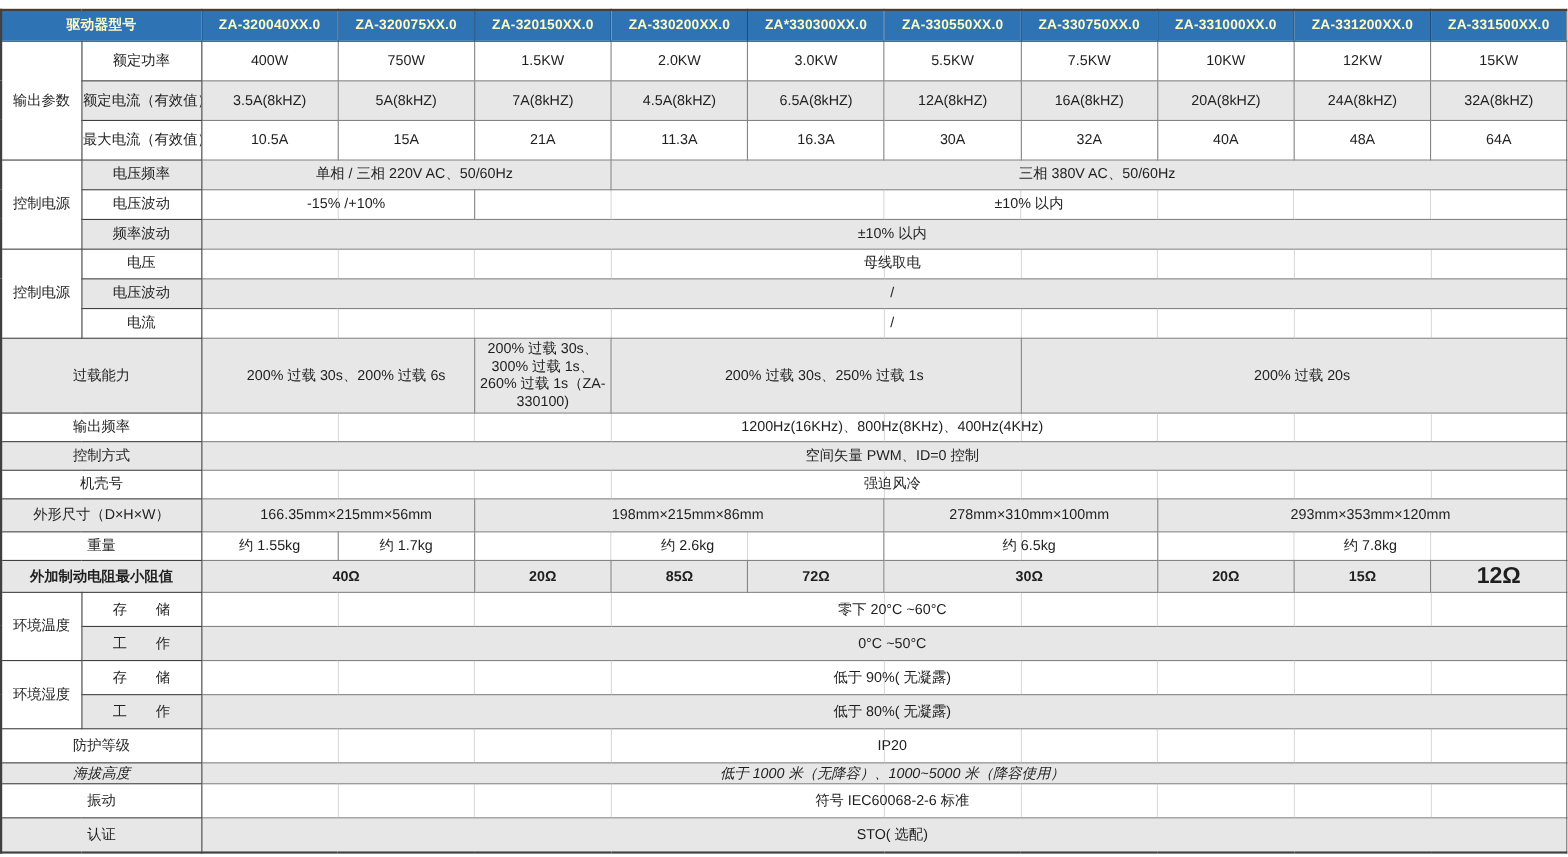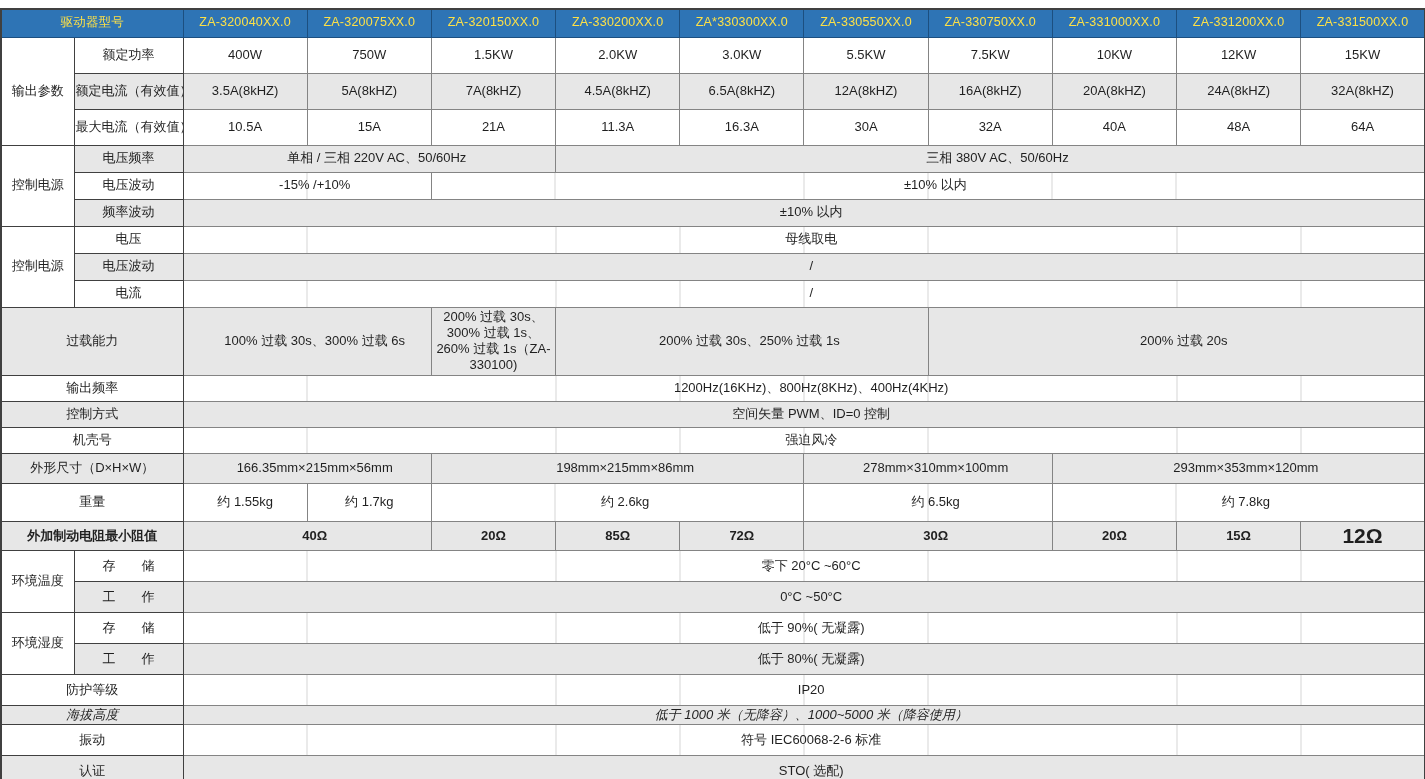--- a/index.html
+++ b/index.html
@@ -17,22 +17,22 @@
     box-sizing:border-box;text-align:center;vertical-align:middle;
     font-size:13px;color:#1f1f1f;padding:1px 2px;line-height:1.25;
     overflow:hidden;
   }
   td{border:1px solid var(--border-mid);background:#fff;}
   tr.shade td{background:var(--shade);}
   td.k-sub,td.k-label{border-color:var(--border-dark);}
   td.k-sub{white-space:nowrap;padding:1px 1px;}
   td.k-group{border:1px solid var(--border-dark);background:#fff !important;}
   th{
-    background:var(--hbg);color:#fde047;border:1px solid var(--hbd);
-    font-weight:normal;font-size:12.5px;letter-spacing:0.2px;
+    background:var(--hbg);color:#fef9c3;border:1px solid var(--hbd);
+    font-weight:bold;font-size:12.5px;letter-spacing:0.2px;
   }
   td.big{font-size:21px;}
   
   td.guides{
     background-image:repeating-linear-gradient(
       to right,
       transparent 0px, transparent 123.4px,
       rgba(0,0,0,0.16) 123.4px, rgba(0,0,0,0.16) 124.2px);
     padding-left:17px;
   }
@@ -133,21 +133,21 @@
         <tr class="shade" style="height: 27px;">
           <td class="k-sub">电压波动</td>
           <td colspan="10" class="k-val guides">/</td>
         </tr>
         <tr style="height: 27px;">
           <td class="k-sub">电流</td>
           <td colspan="10" class="k-val guides">/</td>
         </tr>
         <tr class="shade" style="height: 68px;">
           <td colspan="2" class="k-label">过载能力</td>
-          <td colspan="2" class="k-val guides">100% 过载 30s、300% 过载 6s</td>
+          <td colspan="2" class="k-val guides">200% 过载 30s、200% 过载 6s</td>
           <td colspan="1" class="k-val">200% 过载 30s、300% 过载 1s、260% 过载 1s（ZA-330100)</td>
           <td colspan="3" class="k-val guides">200% 过载 30s、250% 过载 1s</td>
           <td colspan="4" class="k-val guides">200% 过载 20s</td>
         </tr>
         <tr style="height: 26px;">
           <td colspan="2" class="k-label">输出频率</td>
           <td colspan="10" class="k-val guides">1200Hz(16KHz)、800Hz(8KHz)、400Hz(4KHz)</td>
         </tr>
         <tr class="shade" style="height: 26px;">
           <td colspan="2" class="k-label">控制方式</td>
@@ -157,21 +157,21 @@
           <td colspan="2" class="k-label">机壳号</td>
           <td colspan="10" class="k-val guides">强迫风冷</td>
         </tr>
         <tr class="shade" style="height: 30px;">
           <td colspan="2" class="k-label">外形尺寸（D×H×W）</td>
           <td colspan="2" class="k-val guides">166.35mm×215mm×56mm</td>
           <td colspan="3" class="k-val guides">198mm×215mm×86mm</td>
           <td colspan="2" class="k-val guides">278mm×310mm×100mm</td>
           <td colspan="3" class="k-val guides">293mm×353mm×120mm</td>
         </tr>
-        <tr style="height: 38px; margin-top: 28px;">
+        <tr style="height: 26px; margin-top: 28px;">
           <td colspan="2" class="k-label">重量</td>
           <td class="k-val">约 1.55kg</td>
           <td class="k-val">约 1.7kg</td>
           <td colspan="3" class="k-val guides">约 2.6kg</td>
           <td colspan="2" class="k-val guides">约 6.5kg</td>
           <td colspan="3" class="k-val guides">约 7.8kg</td>
         </tr>
         <tr class="shade" style="height: 22px; font-weight: bold;">
           <td colspan="2" class="k-label">外加制动电阻最小阻值</td>
           <td colspan="2" class="k-val guides">40Ω</td>

